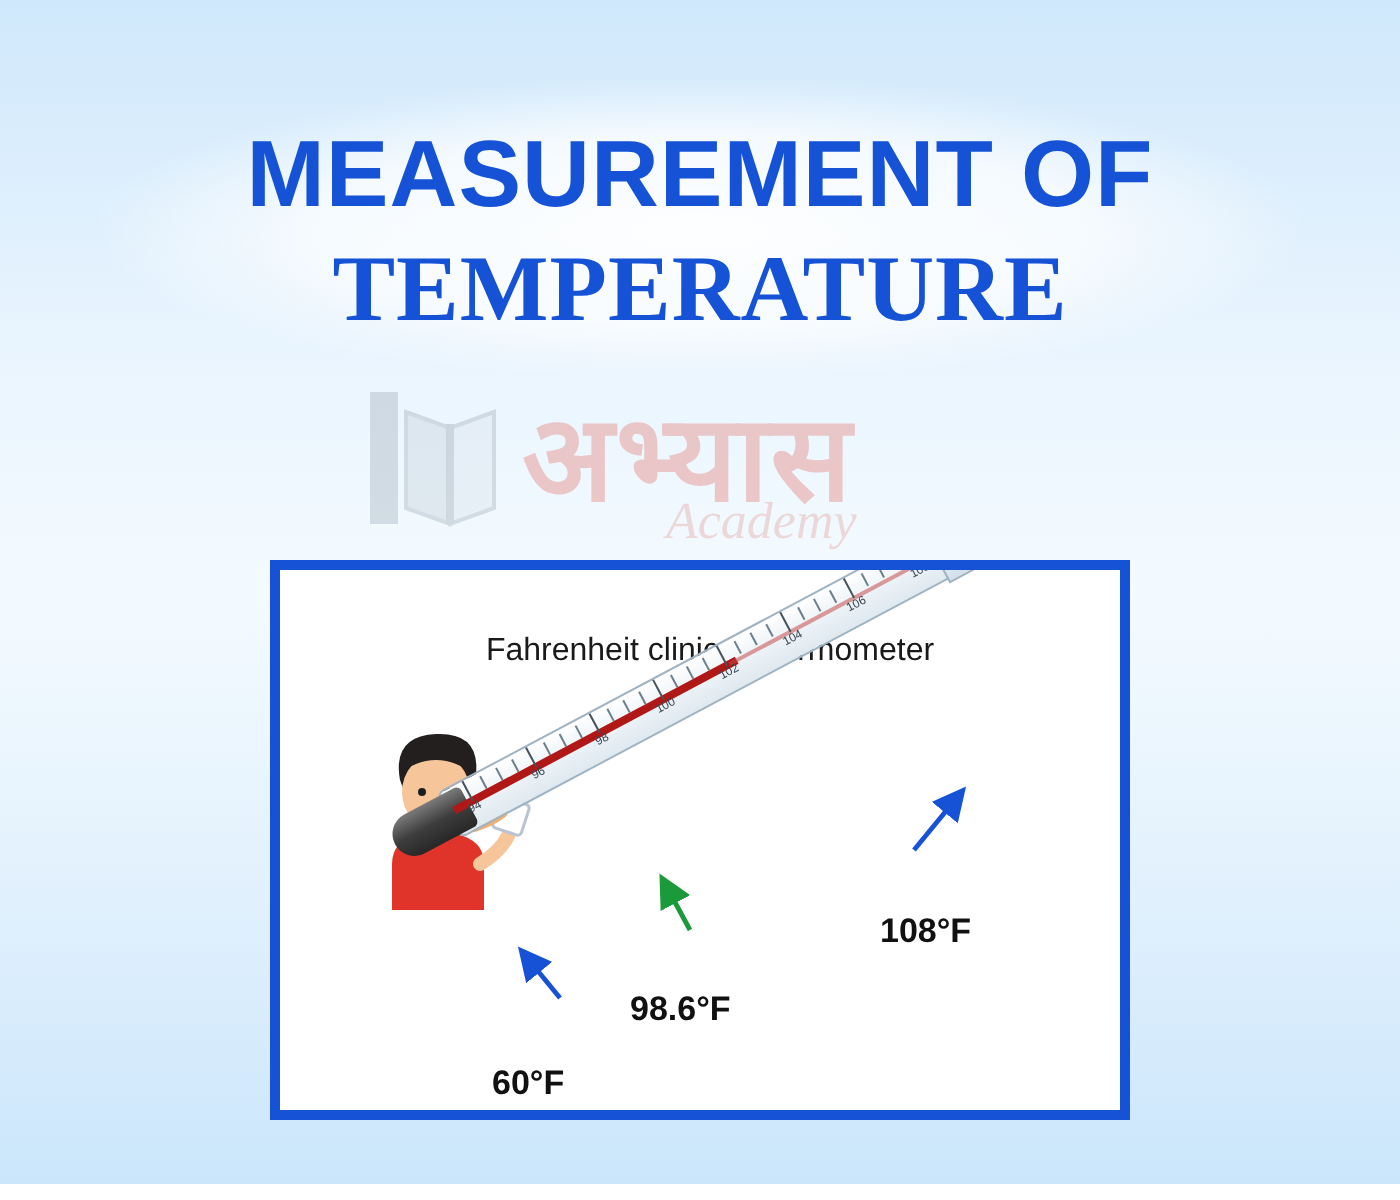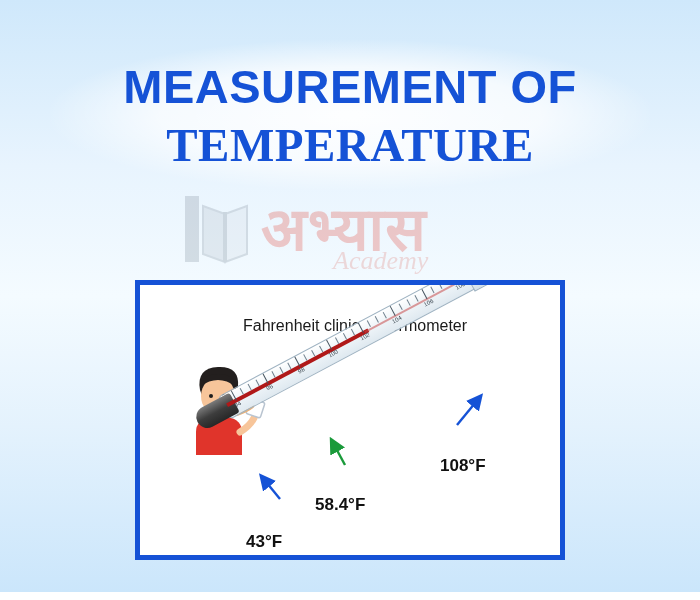--- a/index.html
+++ b/index.html
@@ -318,19 +318,19 @@
           <marker id="ahGreen" markerWidth="7" markerHeight="7" refX="5" refY="3.5" orient="auto">
             <polygon points="0 0, 7 3.5, 0 7" fill="#1a9a3a"></polygon>
           </marker>
         </defs>
         <line x1="317" y1="140" x2="340" y2="112" stroke="#1552d6" stroke-width="2.4" marker-end="url(#ahBlue)"></line>
         <line x1="205" y1="180" x2="192" y2="156" stroke="#1a9a3a" stroke-width="2.4" marker-end="url(#ahGreen)"></line>
         <line x1="140" y1="214" x2="122" y2="192" stroke="#1552d6" stroke-width="2.4" marker-end="url(#ahBlue)"></line>
       </svg>
 
       <div class="lbl lbl-108">108°F</div>
-      <div class="lbl lbl-986">58.4°F</div>
-      <div class="lbl lbl-94">43°F</div>
+      <div class="lbl lbl-986">98.6°F</div>
+      <div class="lbl lbl-94">60°F</div>
 
     </div>
   </div>
 
 </div>
 
 </body></html>

